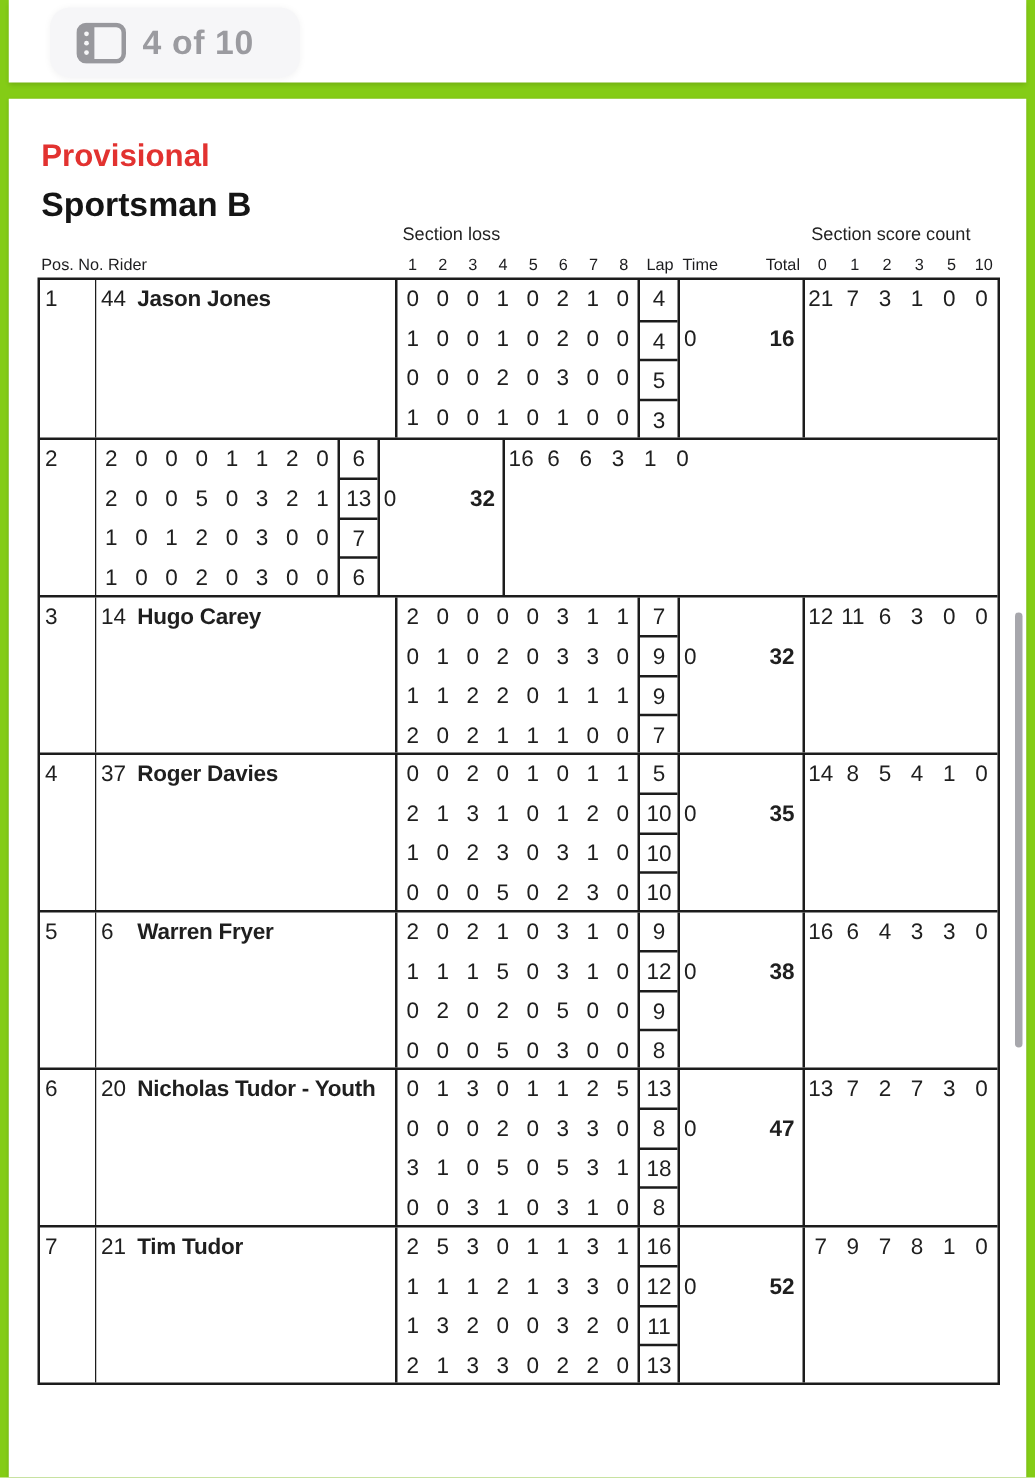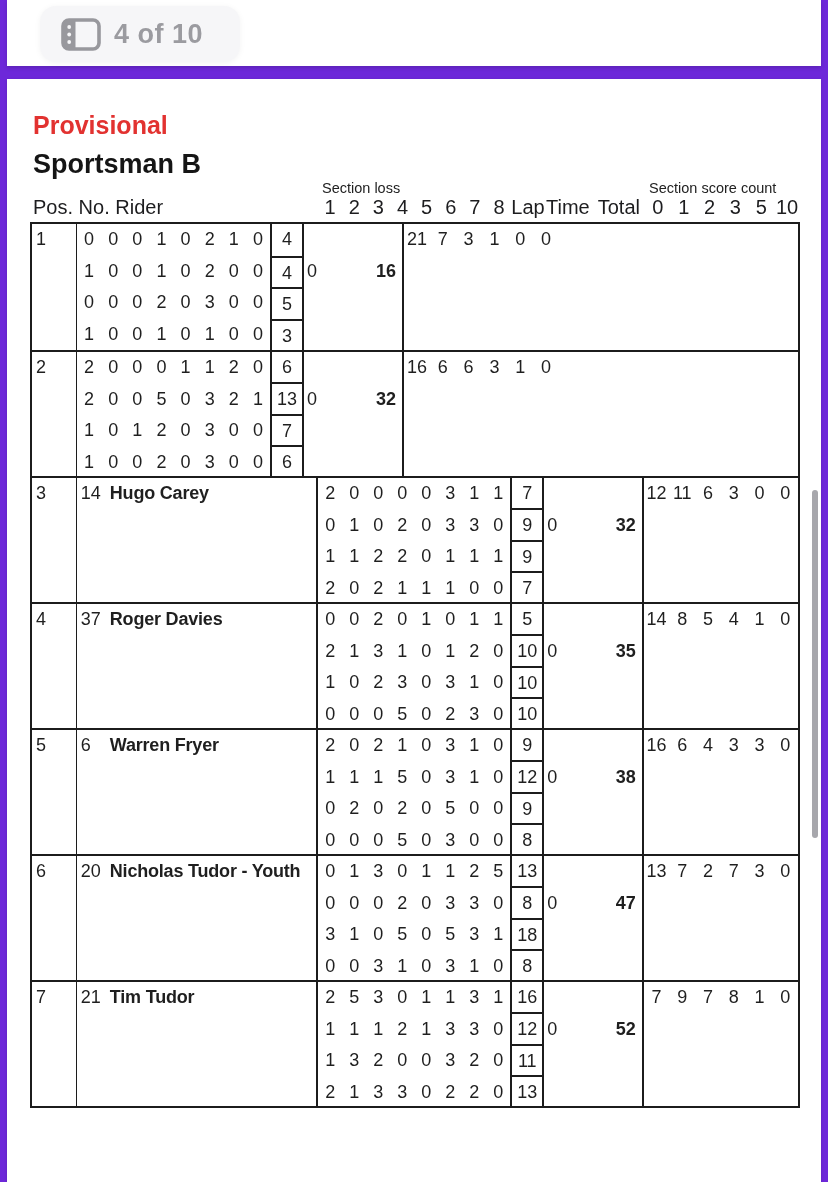--- a/index.html
+++ b/index.html
@@ -1,18 +1,18 @@
 <!DOCTYPE html>
 <html><head>
 <meta charset="utf-8">
 <style>
   html,body{margin:0;padding:0;}
   .screen{
     position:relative;width:828px;height:1182px;overflow:hidden;
-    background:#6d28d9;
+    background:#84cc16;
     font-family:"Liberation Sans", sans-serif;
     color:#1d1d1f;
   }
   
   .prev-page{
     position:absolute;left:7px;top:0;width:814px;height:66px;
     background:#ffffff;box-shadow:0 2px 4px rgba(0,0,0,.16);
   }
   
   .pill{
@@ -27,21 +27,21 @@
     position:absolute;left:7px;top:79px;width:814px;height:1103px;
     background:#ffffff;box-shadow:0 1px 3px rgba(0,0,0,.15);
   }
   .doc-status{position:absolute;left:26px;top:32px;font-size:25px;font-weight:bold;color:#e23230;}
   .doc-class{position:absolute;left:26px;top:70px;font-size:27px;font-weight:bold;color:#151515;}
   .grp-label{position:absolute;top:90px;font-size:14.5px;color:#222;margin-top:11px;}
   .grp-sections{left:315px;}
   .grp-counts{left:642px;}
 
   
-  .hdr{position:absolute;left:23px;top:112px;width:770px;height:28px;display:flex;align-items:flex-end;font-size:20px;white-space:nowrap;}
+  .hdr{position:absolute;left:23px;top:112px;width:770px;height:28px;display:flex;align-items:flex-end;font-size:13px;white-space:nowrap;}
   .h-left{width:288px;padding-left:3px;box-sizing:border-box;}
   .h-sections{width:193px;display:grid;grid-template-columns:repeat(8,1fr);text-align:center;}
   .h-lap{width:34px;text-align:center;}
   .h-tt{width:100px;display:flex;justify-content:space-between;padding:0 5px 0 1px;box-sizing:border-box;margin-top:20px;}
   .h-counts{width:155px;display:grid;grid-template-columns:repeat(6,1fr);text-align:center;}
 
   
   .rtable{
     position:absolute;left:23px;top:143px;width:770px;
     border:2.5px solid #1c1c1c;box-sizing:border-box;
@@ -121,20 +121,24 @@
           <span class="">2</span>
           <span class="">3</span>
           <span class="">5</span>
           <span class="">10</span>
         </div>
     </div>
 
     <div class="rtable">
   <div class="rider-row">
     <div class="col-pos">1</div>
+    <div class="col-rider">
+      <span class="rider-no">44</span>
+      <span class="rider-name">Jason Jones</span>
+    </div>
     <div class="col-sections">
             <span class="sec-cell">0</span>
             <span class="sec-cell">0</span>
             <span class="sec-cell">0</span>
             <span class="sec-cell">1</span>
             <span class="sec-cell">0</span>
             <span class="sec-cell">2</span>
             <span class="sec-cell">1</span>
             <span class="sec-cell">0</span>
             <span class="sec-cell">1</span>

